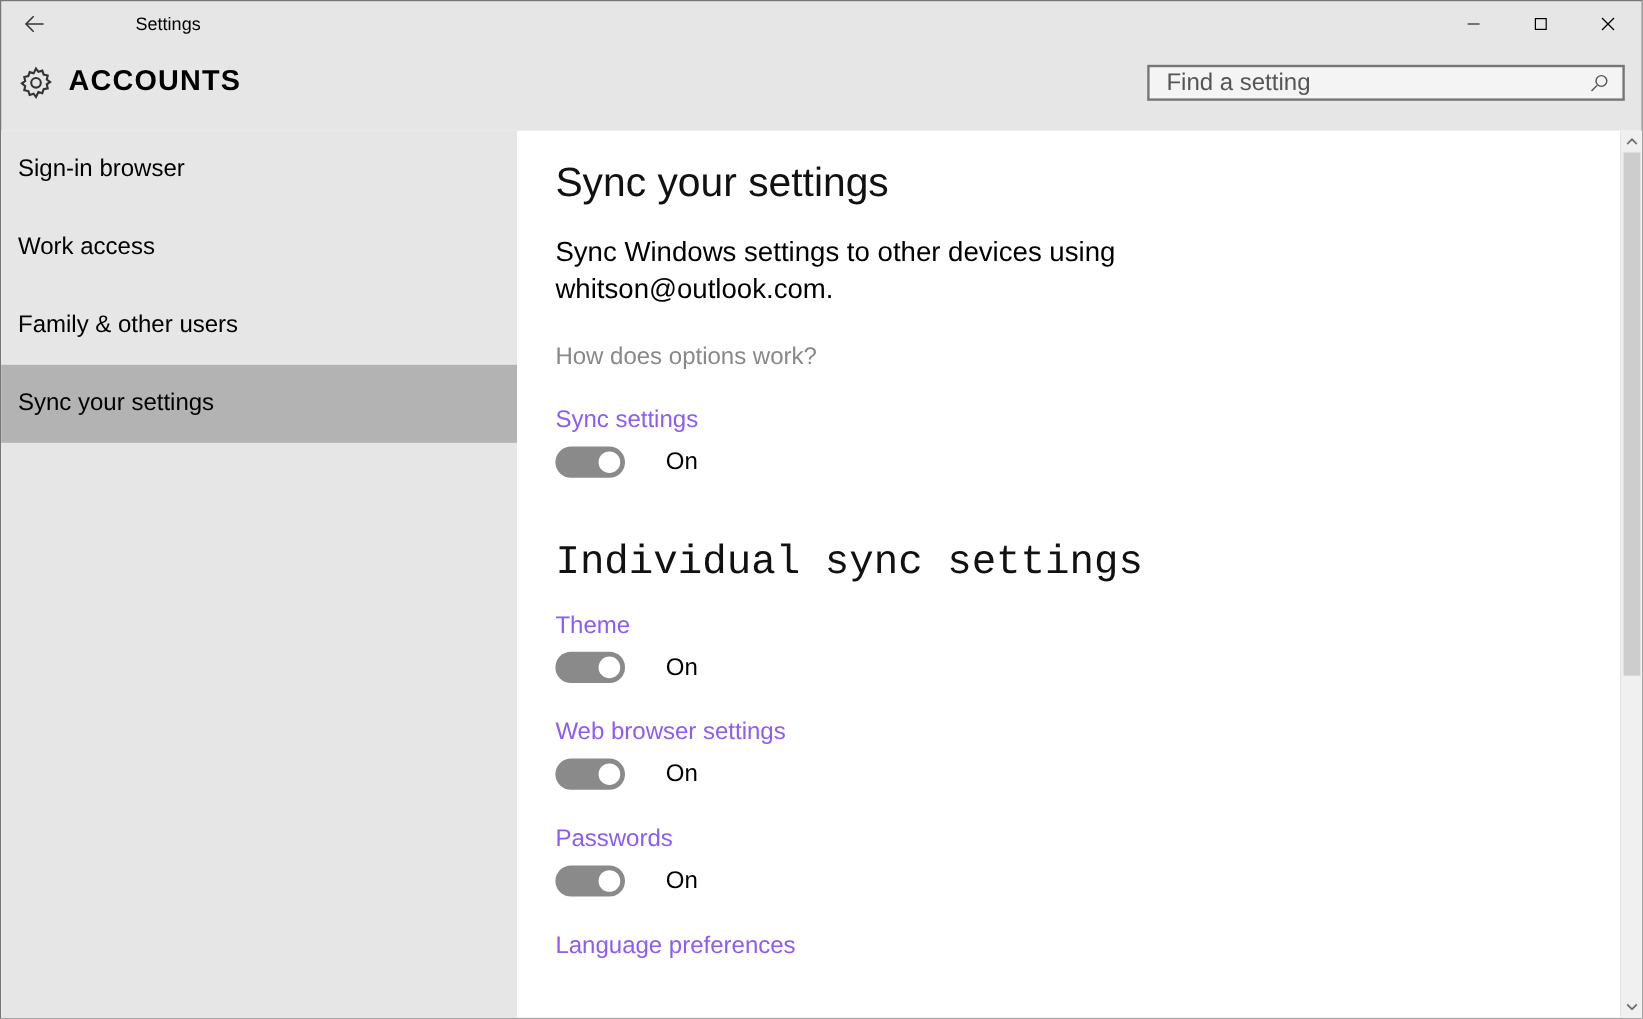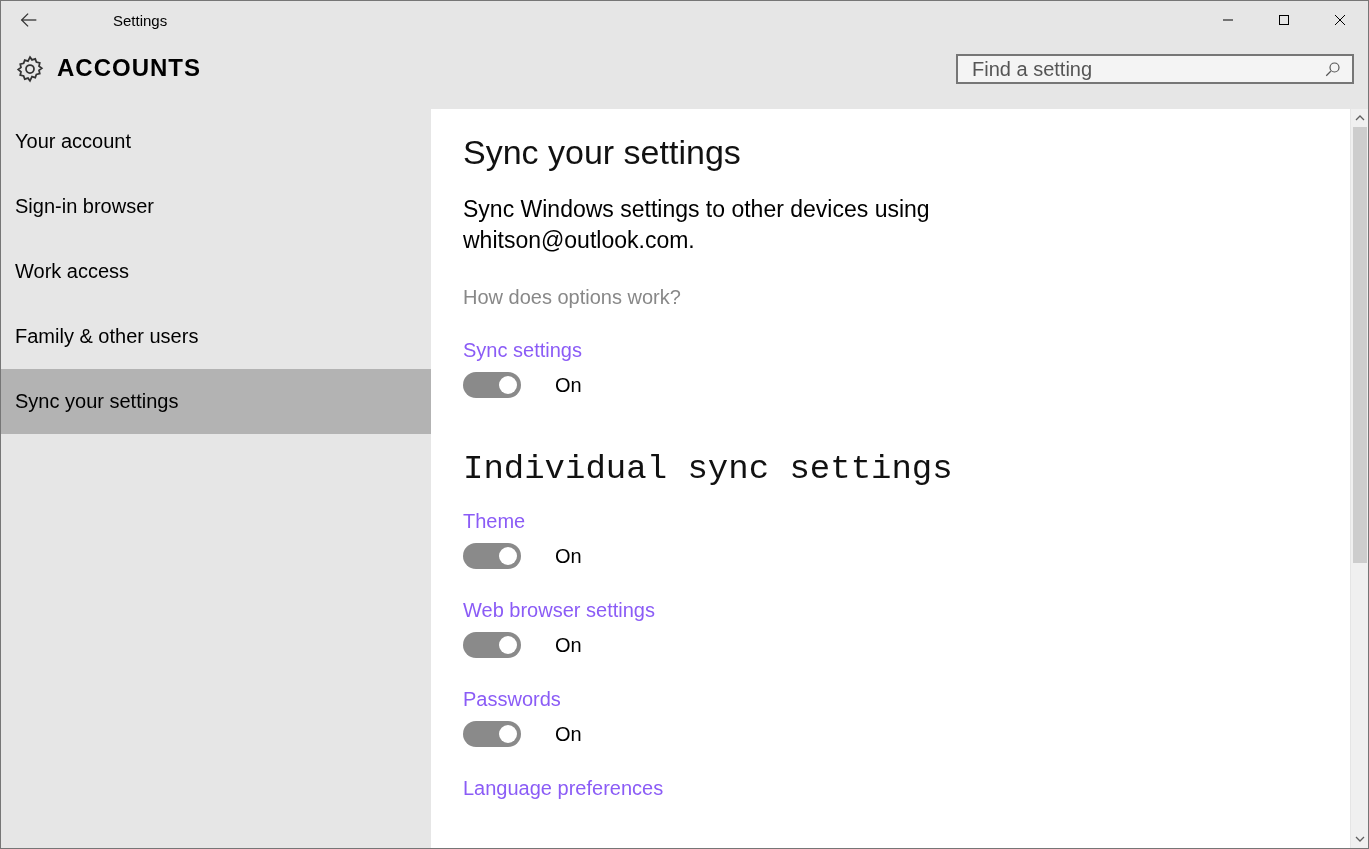--- a/index.html
+++ b/index.html
@@ -108,23 +108,20 @@
       <svg class="search-icon" width="18" height="18" viewBox="0 0 24 24" fill="none" stroke="#555" stroke-width="1.6">
         <circle cx="14" cy="10" r="6"></circle>
           <line x1="9" y1="15" x2="3" y2="21"></line>
       </svg>
     </div>
   </div>
 
   <div class="body">
     <div class="sidebar">
       <div class="nav-item">
-          <span>Your account</span>
-        </div>
-      <div class="nav-item">
           <span>Sign-in browser</span>
         </div>
       <div class="nav-item">
           <span>Work access</span>
         </div>
       <div class="nav-item">
           <span>Family &amp; other users</span>
         </div>
       <div class="nav-item selected">
           <span>Sync your settings</span>

